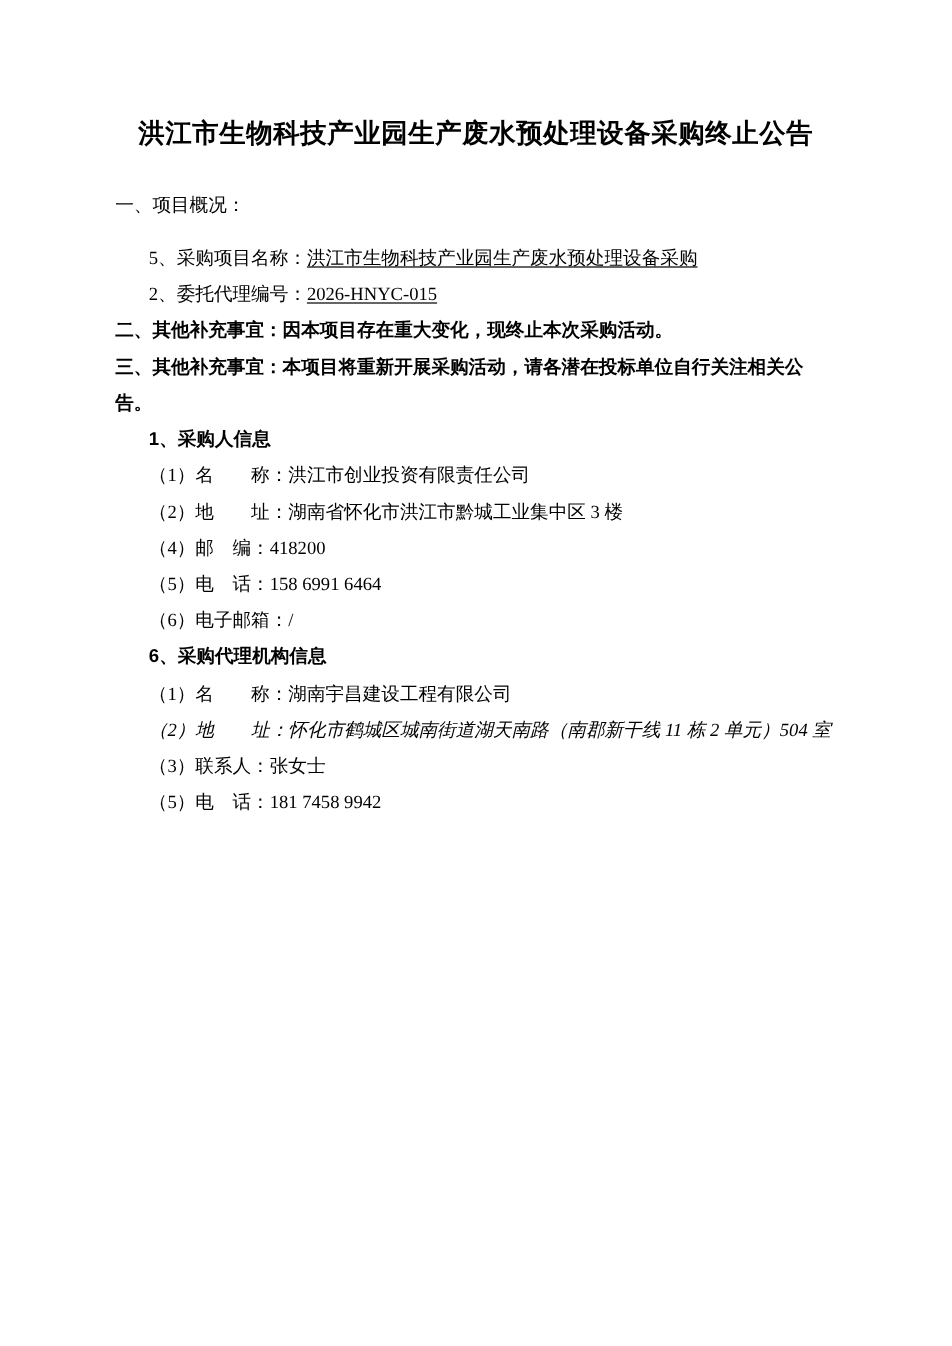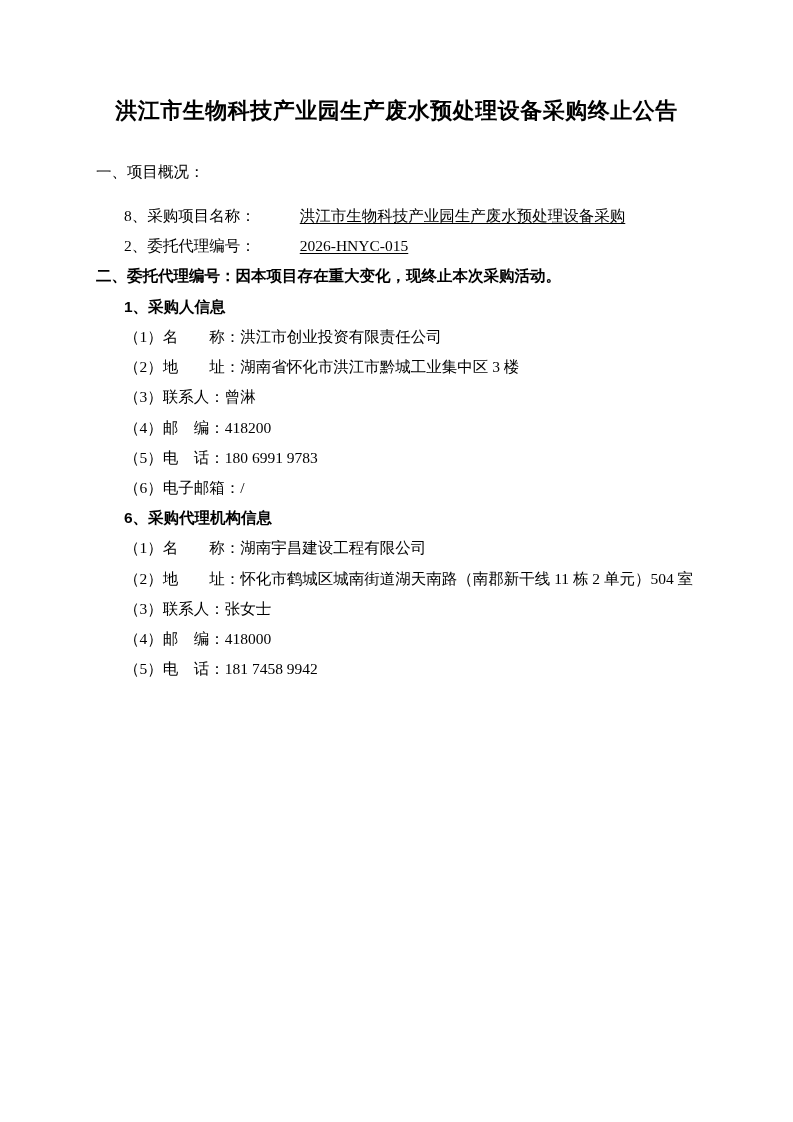--- a/index.html
+++ b/index.html
@@ -38,21 +38,20 @@
   }
   .para {
     font-size: 15.5px;
     line-height: 1.95;
     margin: 0;
   }
   .indent-1 { padding-left: 28px; }
   .u {
     text-decoration: underline;
     text-underline-offset: 2px;
-    margin-left: 44px;
   }
   .mono-num {
     font-family: "Liberation Serif", "DejaVu Serif", serif;
   }
   .bold-run {
     font-weight: bold;
     font-family: "Liberation Sans", "DejaVu Sans", sans-serif;
   }
   .nowrap-block {
     white-space: normal;
@@ -66,78 +65,75 @@
 
 <div class="page">
 
   <h1 class="doc-title">洪江市生物科技产业园生产废水预处理设备采购终止公告</h1>
 
   <p class="section-head">
     <span>一、项目概况：</span>
   </p>
 
   <p class="para indent-1">
-    <span class="label-cell">8、采购项目名称：</span><span class="u">洪江市生物科技产业园生产废水预处理设备采购</span>
+    <span class="label-cell">5、采购项目名称：</span><span class="u">洪江市生物科技产业园生产废水预处理设备采购</span>
   </p>
 
   <p class="para indent-1">
     <span class="label-cell">2、委托代理编号：</span><span class="u mono-num">2026-HNYC-015</span>
   </p>
 
   <p class="para">
-    <span class="bold-run">二、委托代理编号：</span><span class="bold-run">因本项目存在重大变化，现终止本次采购活动。</span>
+    <span class="bold-run">二、其他补充事宜：</span><span class="bold-run">因本项目存在重大变化，现终止本次采购活动。</span>
   </p>
 
+  <p class="para">
+    <span class="bold-run">三、其他补充事宜：</span><span class="bold-run">本项目将重新开展采购活动，请各潜在投标单位自行关注相关公告。</span>
+  </p>
 
 
   <p class="para indent-1">
     <span class="bold-run">1、采购人信息</span>
   </p>
 
   <p class="para indent-1">
     <span>（1）</span><span>名　　称：</span><span>洪江市创业投资有限责任公司</span>
   </p>
 
   <p class="para indent-1">
     <span>（2）</span><span>地　　址：</span><span>湖南省怀化市洪江市黔城工业集中区 3 楼</span>
   </p>
 
-  <p class="para indent-1">
-    <span>（3）</span><span>联系人：</span><span>曾淋</span>
-  </p>
 
   <p class="para indent-1">
     <span>（4）</span><span>邮　编：</span><span class="mono-num">418200</span>
   </p>
 
   <p class="para indent-1">
-    <span>（5）</span><span>电　话：</span><span class="mono-num">180 6991 9783</span>
+    <span>（5）</span><span>电　话：</span><span class="mono-num">158 6991 6464</span>
   </p>
 
   <p class="para indent-1">
     <span>（6）</span><span>电子邮箱：</span><span>/</span>
   </p>
 
   <p class="para indent-1">
     <span class="bold-run">6、采购代理机构信息</span>
   </p>
 
   <p class="para indent-1">
     <span>（1）</span><span>名　　称：</span><span>湖南宇昌建设工程有限公司</span>
   </p>
 
-  <p class="para indent-1 nowrap-block" style="padding-left:28px; text-indent:0;">
+  <p class="para indent-1 nowrap-block" style="padding-left:28px; text-indent:0;font-style:italic;">
     <span>（2）</span><span>地　　址：</span><span>怀化市鹤城区城南街道湖天南路（南郡新干线 11 栋 2 单元）504 室</span>
   </p>
 
   <p class="para indent-1">
     <span>（3）</span><span>联系人：</span><span>张女士</span>
   </p>
 
-  <p class="para indent-1">
-    <span>（4）</span><span>邮　编：</span><span class="mono-num">418000</span>
-  </p>
 
   <p class="para indent-1">
     <span>（5）</span><span>电　话：</span><span class="mono-num">181 7458 9942</span>
   </p>
 
 </div>
 
 </body></html>

